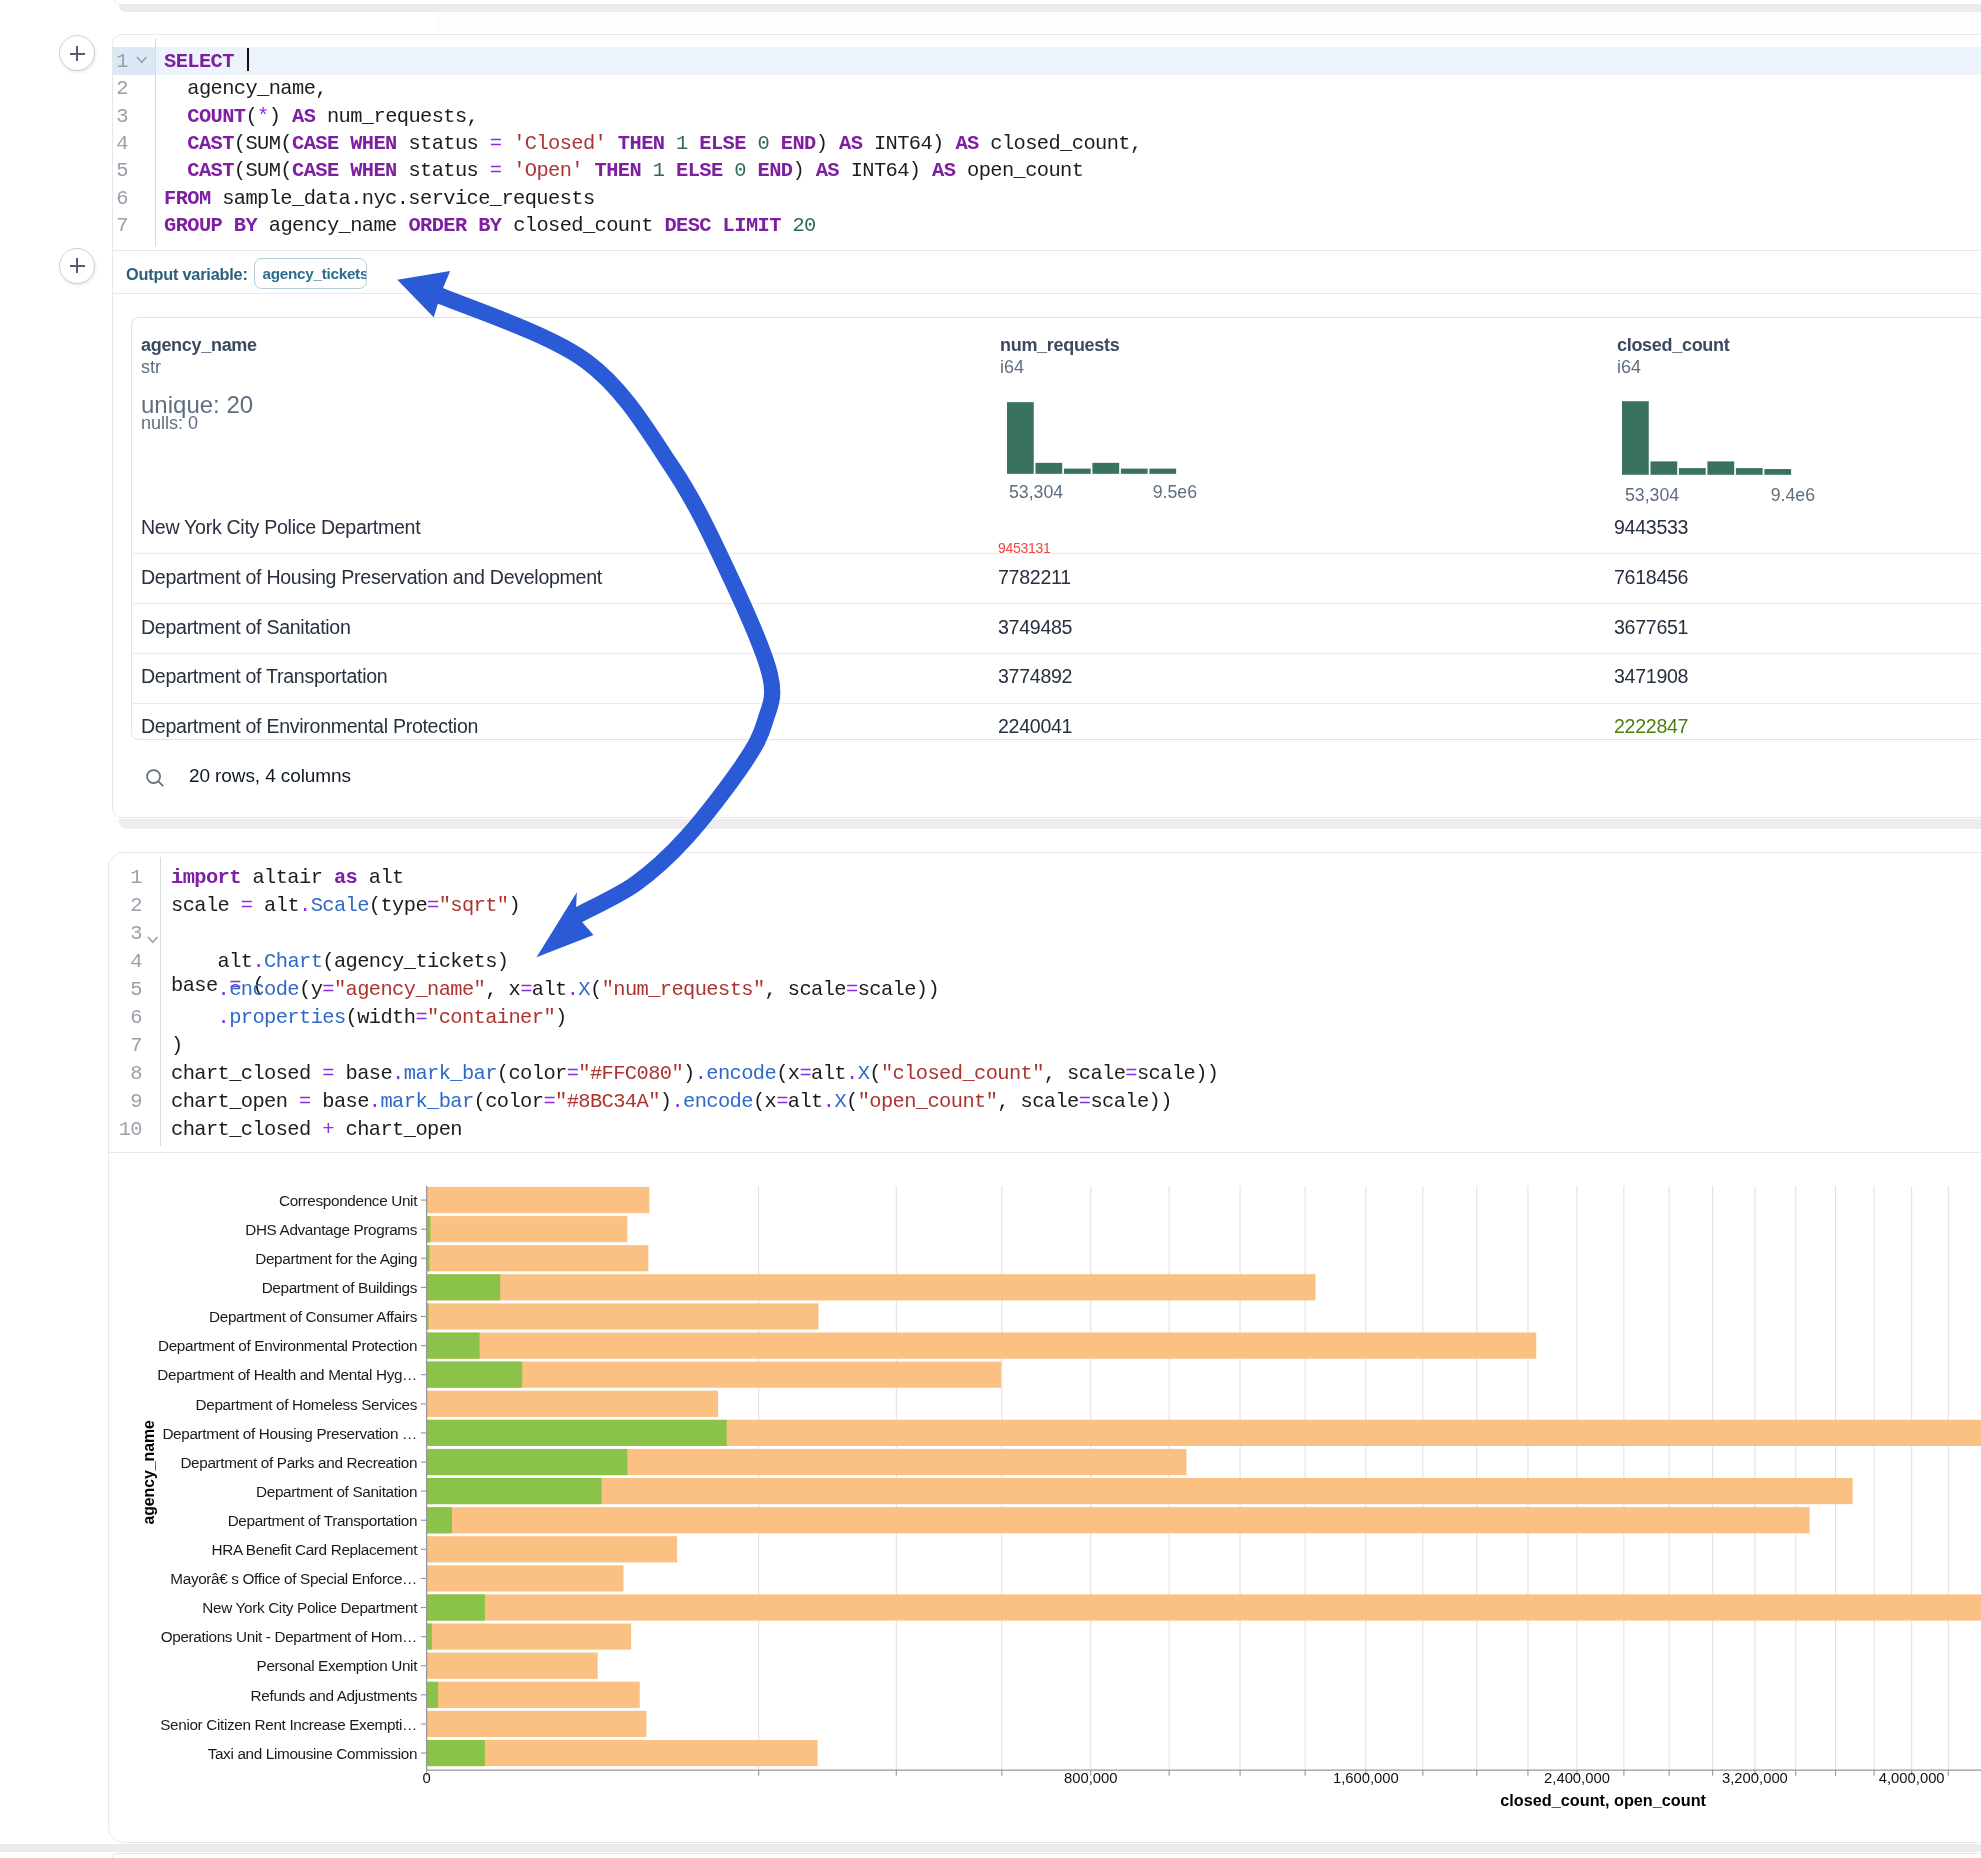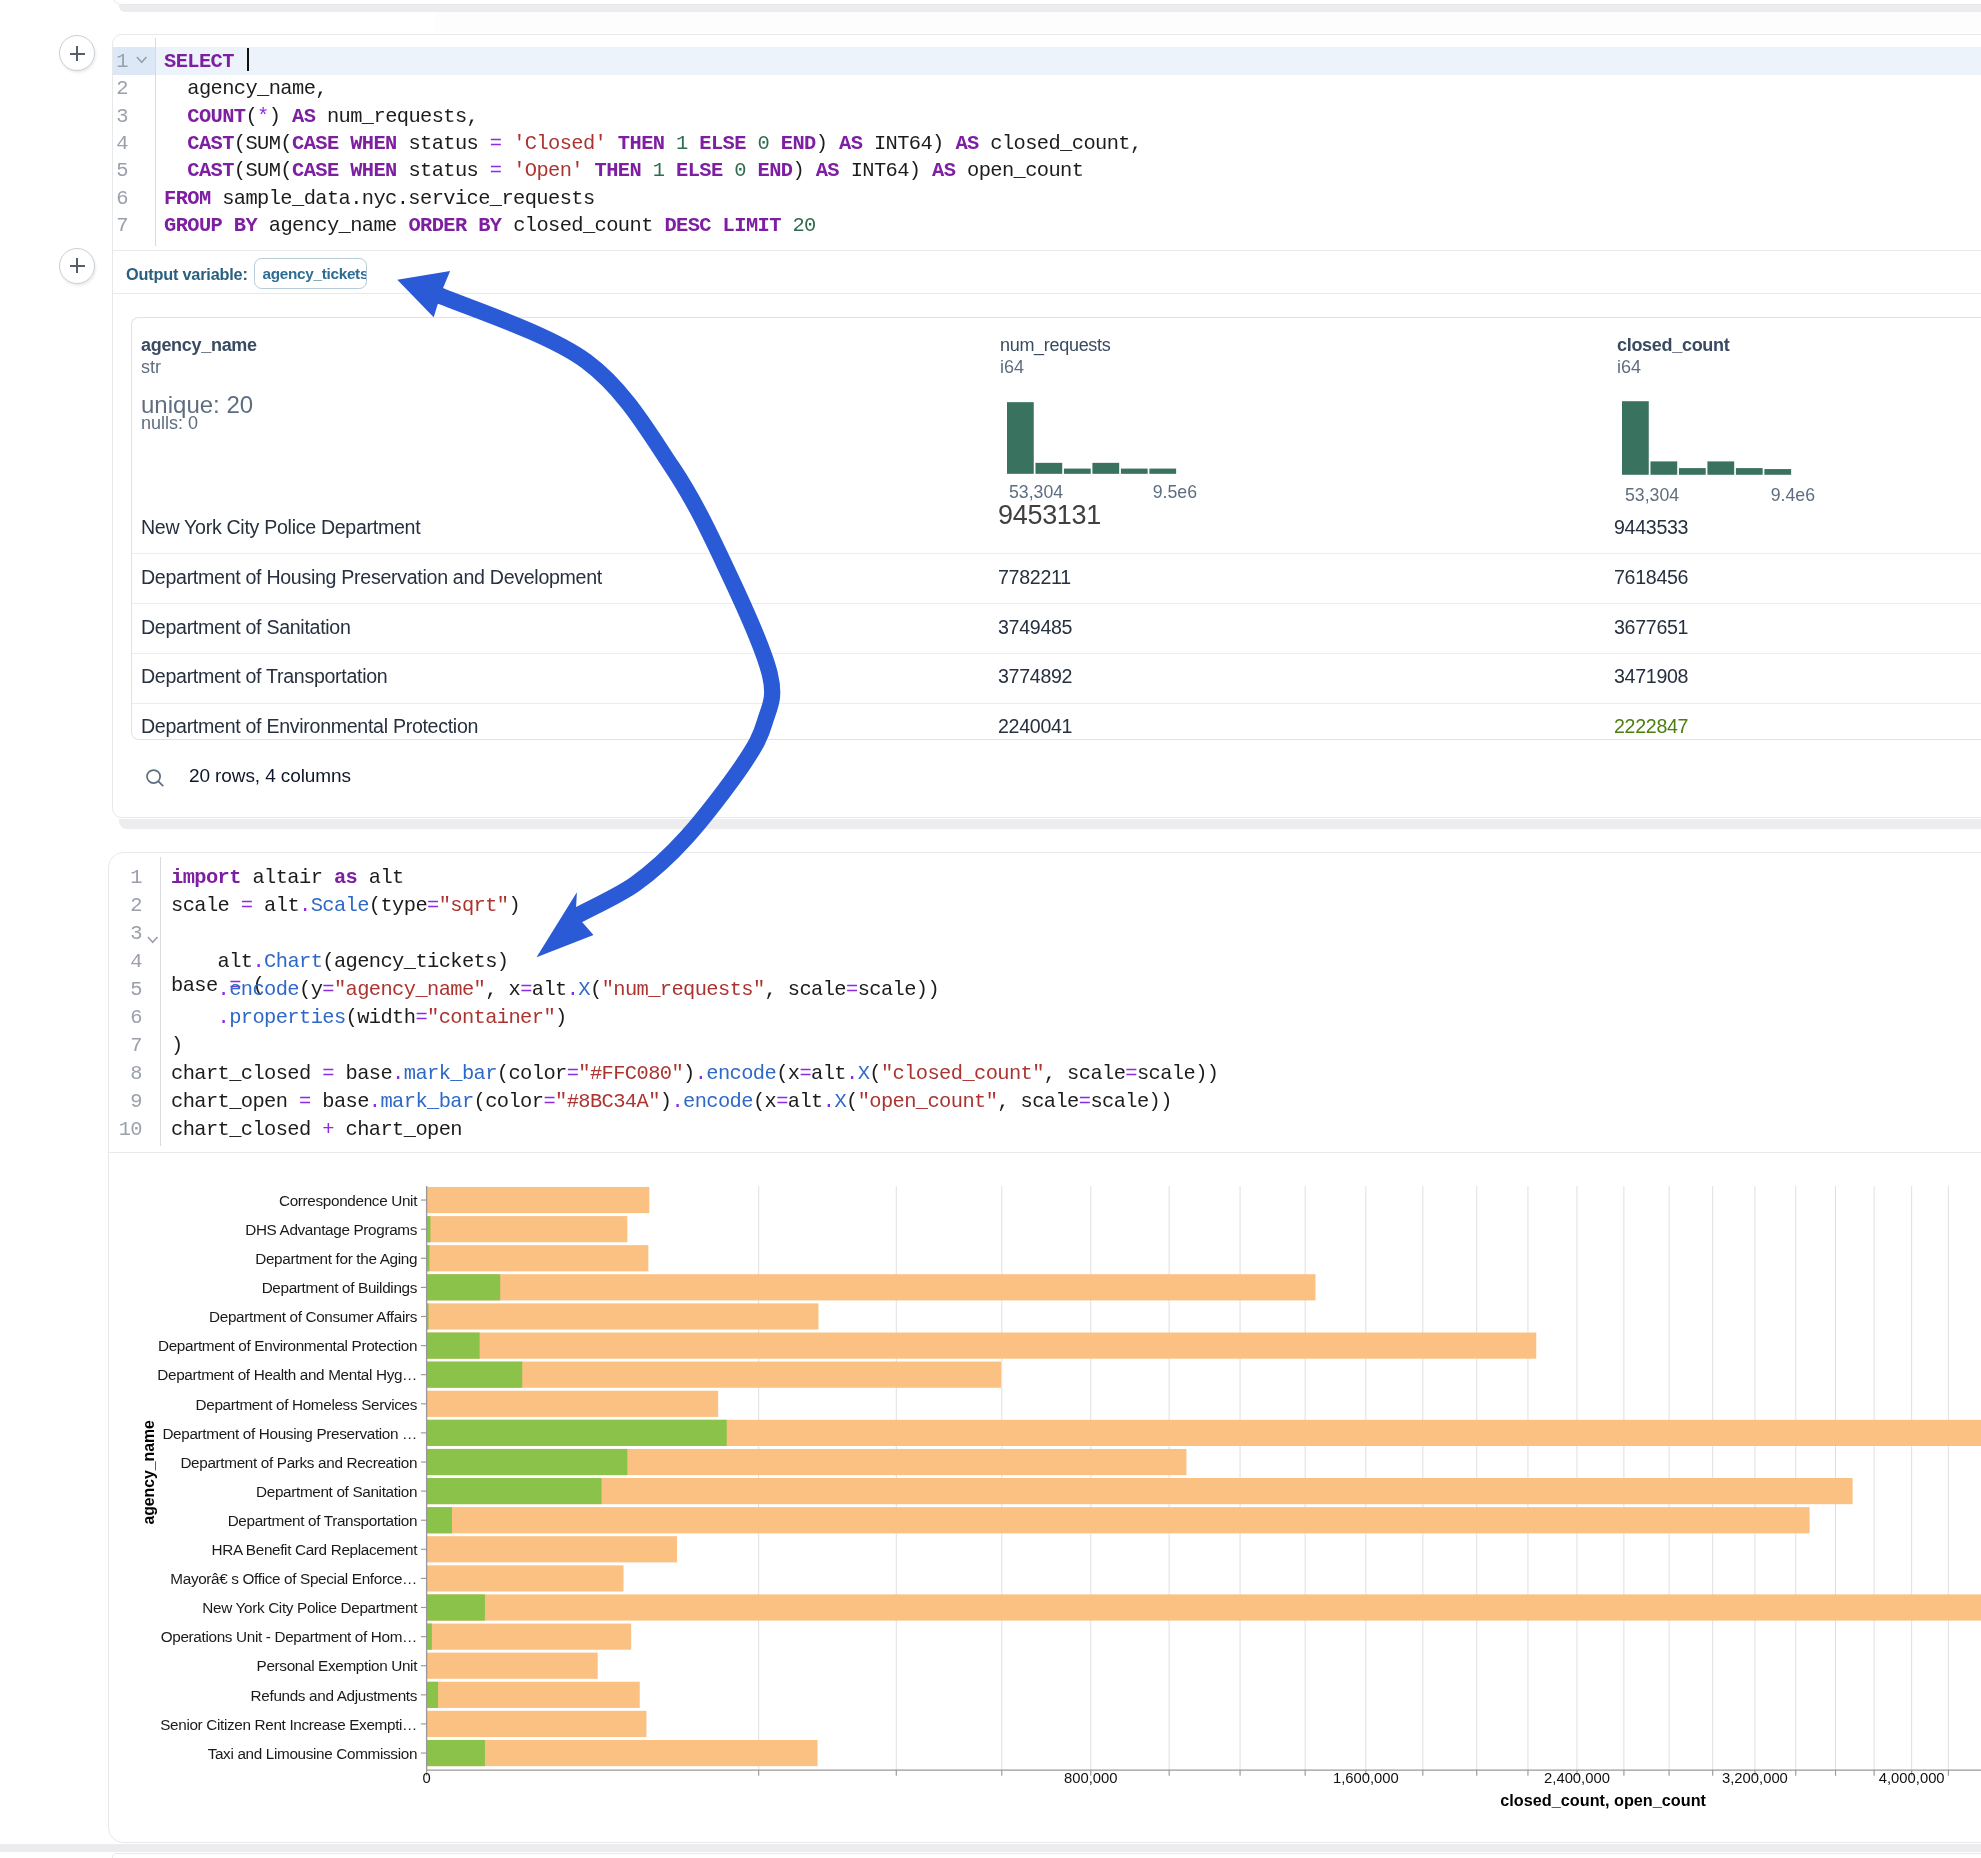--- a/index.html
+++ b/index.html
@@ -57,21 +57,21 @@
     <div class="abs" style="left:7.6px; top:5.7px; font-size:15.3px; letter-spacing:-0.3px; font-weight:bold; color:#2e6e94; white-space:nowrap;">agency_tickets</div>
   </div>
 
   <div class="abs" style="left:131px; top:317px; width:1851px; height:423px; border:1px solid #dfe2e8; border-radius:7.6px 0 0 7.6px; border-right:none;"></div>
 
   <div class="abs" style="left:141px; top:335px; font-size:18px; letter-spacing:-0.3px; font-weight:bold; color:#3a4a61;">agency_name</div>
   <div class="abs" style="left:141px; top:357px; font-size:18px; color:#5e6e80;">str</div>
   <div class="abs" style="left:141px; top:391px; font-size:24px; color:#5e6e80;">unique: 20</div>
   <div class="abs" style="left:141px; top:413px; font-size:18px; color:#5e6e80;">nulls: 0</div>
 
-  <div class="abs" style="left:1000px; top:335px; font-size:18px; letter-spacing:-0.3px; font-weight:normal; color:#3a4a61;">num_requests</div>
+  <div class="abs" style="left:1000px; top:335px; font-size:18px; letter-spacing:-0.3px; font-weight:bold; color:#3a4a61;">num_requests</div>
   <div class="abs" style="left:1000px; top:357px; font-size:18px; color:#5e6e80;">i64</div>
   <svg class="abs" style="left:1007px; top:402px;" width="172" height="72" viewBox="0 0 180 75">
     <rect x="0" y="0" width="28" height="75" fill="#39725e"></rect>
     <rect x="29.8" y="63.5" width="28" height="11.5" fill="#39725e"></rect>
     <rect x="59.6" y="69.5" width="28" height="5.5" fill="#39725e"></rect>
     <rect x="89.4" y="63.5" width="28" height="11.5" fill="#39725e"></rect>
     <rect x="119.2" y="69.5" width="28" height="5.5" fill="#39725e"></rect>
     <rect x="149" y="69.5" width="28" height="5.5" fill="#39725e"></rect>
   </svg>
   <div class="abs" style="left:1009px; top:482px; font-size:17.7px; color:#5e6e80;">53,304</div>
@@ -84,21 +84,21 @@
     <rect x="29.8" y="63" width="28" height="14" fill="#39725e"></rect>
     <rect x="59.6" y="70" width="28" height="7" fill="#39725e"></rect>
     <rect x="89.4" y="63" width="28" height="14" fill="#39725e"></rect>
     <rect x="119.2" y="70" width="28" height="7" fill="#39725e"></rect>
     <rect x="149" y="71" width="28" height="6" fill="#39725e"></rect>
   </svg>
   <div class="abs" style="left:1625px; top:485px; font-size:17.7px; color:#5e6e80;">53,304</div>
   <div class="abs" style="left:1739px; top:485px; width:76px; font-size:17.7px; color:#5e6e80; text-align:right;">9.4e6</div>
 
   <div class="abs" style="left:141px; top:516px; font-size:19.6px; letter-spacing:-0.3px; color:#26303f;">New York City Police Department</div>
-  <div class="abs" style="left:998px; top:500px; font-size:27px; letter-spacing:-0.3px; color:#404040;">9453131</div>
+  <div class="abs" style="left:998px; top:540px; font-size:14px; letter-spacing:-0.3px; color:#ef4444;">9453131</div>
   <div class="abs" style="left:1614px; top:516px; font-size:19.6px; letter-spacing:-0.3px; color:#26303f;">9443533</div>
   <div class="abs" style="left:132px; top:553px; width:1850px; height:1px; background:#e9ecf1;"></div>
   <div class="abs" style="left:141px; top:566px; font-size:19.6px; letter-spacing:-0.3px; color:#26303f;">Department of Housing Preservation and Development</div>
   <div class="abs" style="left:998px; top:566px; font-size:19.6px; letter-spacing:-0.3px; color:#26303f;">7782211</div>
   <div class="abs" style="left:1614px; top:566px; font-size:19.6px; letter-spacing:-0.3px; color:#26303f;">7618456</div>
   <div class="abs" style="left:132px; top:603px; width:1850px; height:1px; background:#e9ecf1;"></div>
   <div class="abs" style="left:141px; top:616px; font-size:19.6px; letter-spacing:-0.3px; color:#26303f;">Department of Sanitation</div>
   <div class="abs" style="left:998px; top:616px; font-size:19.6px; letter-spacing:-0.3px; color:#26303f;">3749485</div>
   <div class="abs" style="left:1614px; top:616px; font-size:19.6px; letter-spacing:-0.3px; color:#26303f;">3677651</div>
   <div class="abs" style="left:132px; top:653px; width:1850px; height:1px; background:#e9ecf1;"></div>

